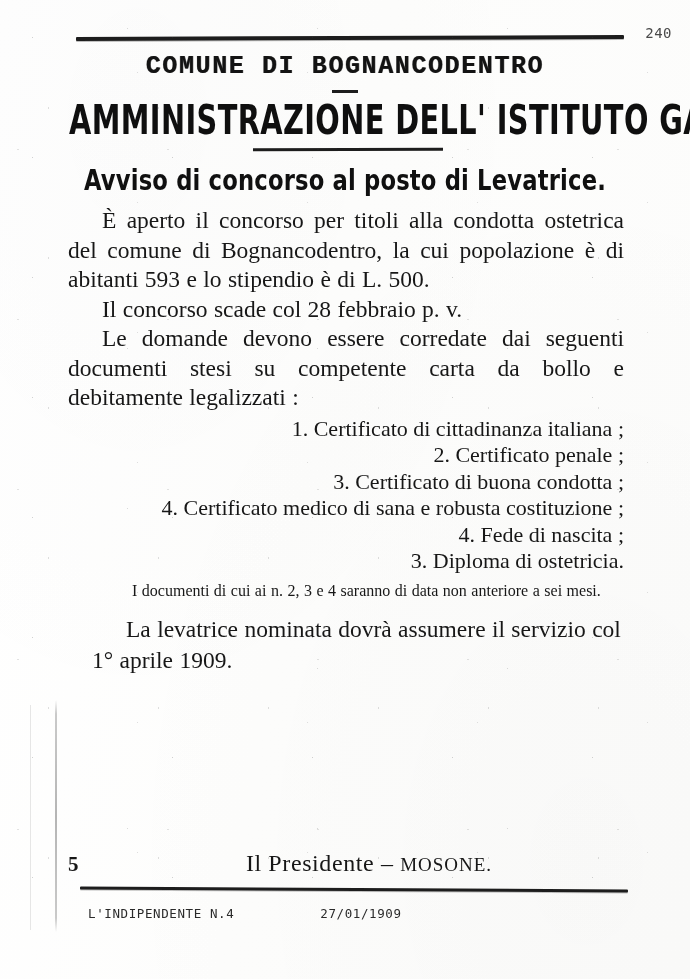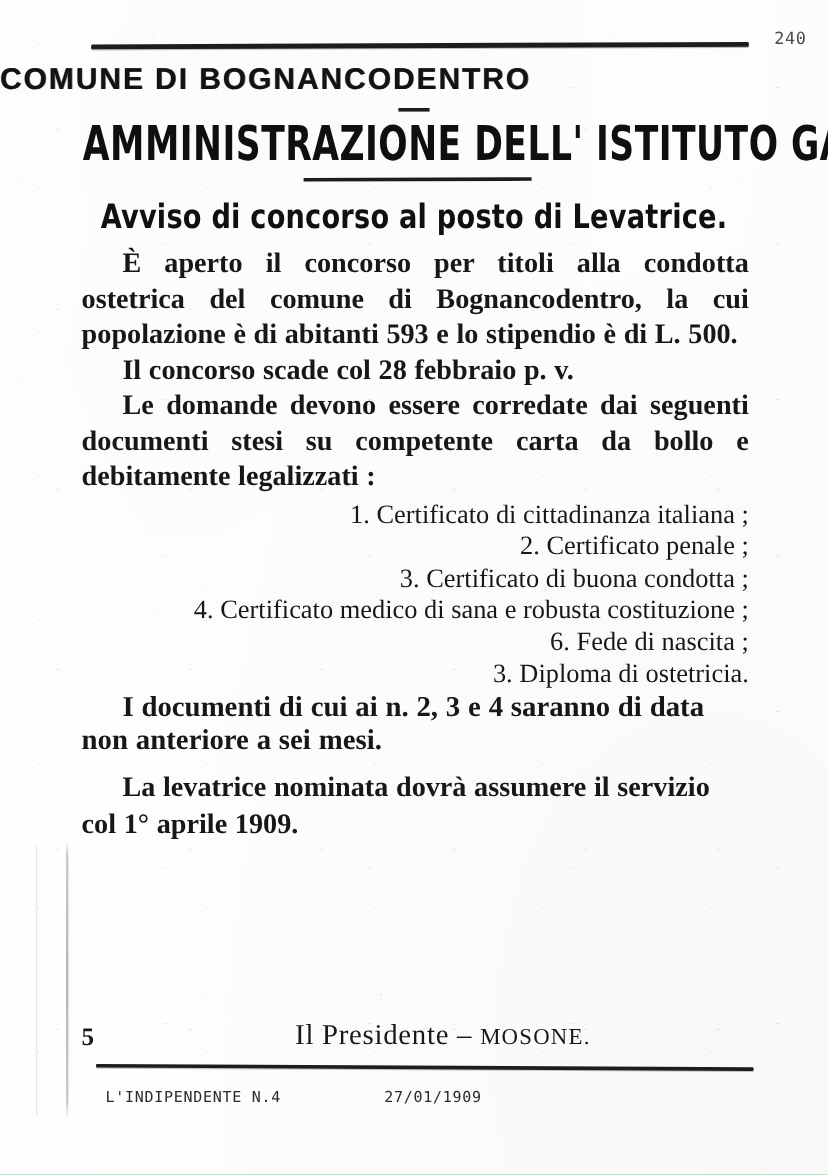--- a/index.html
+++ b/index.html
@@ -85,21 +85,22 @@
     letter-spacing: 0.5px;
     color: #4a4a4a;
   }
 
   
   #comune-heading {
     position: absolute;
     left: 0;
     right: 0;
     top: 52px;
-    font-family: Liberation Sans, sans-serif;
+    text-align: center;
+    font-family: Liberation Mono, monospace;
     font-weight: 700;
     font-size: 25px;
     letter-spacing: 1.6px;
     color: #131313;
     text-shadow: 0.5px 0 0 rgba(0,0,0,0.55), -0.4px 0 0 rgba(0,0,0,0.3);
     white-space: nowrap;
   }
 
   #divider-dash {
     position: absolute;
@@ -162,21 +163,20 @@
     font-size: 23.5px;
     line-height: 29.5px;
   }
 
   .para {
     margin: 0;
     text-align: justify;
     text-justify: inter-word;
     text-indent: 34px;
     word-spacing: 0.5px;
-    font-weight: bold;
   }
   .para.last-flush { text-align: left; }
 
   .para + .para { margin-top: 0; }
 
   #list {
     list-style: none;
     margin: 3px 0 0 0;
     padding: 0;
     font-size: 22px;
@@ -186,20 +186,21 @@
   #list li {
     margin: 0;
     padding: 0;
     text-indent: -44px;
     padding-left: 44px;
     margin-left: 44px;
   }
 
   #closing {
     margin-top: 10px;
+    margin-left: 24px;
   }
   #closing .para { line-height: 31px; }
 
   #dateline {
     margin: 5px 0 0 0;
     text-align: center;
     font-style: italic;
     font-size: 21px;
     letter-spacing: 0.2px;
   }
@@ -292,25 +293,25 @@
 
     <p class="para last-flush">Il concorso scade col 28 febbraio p. v.</p>
 
     <p class="para">Le domande devono essere corredate dai seguenti documenti stesi su competente carta da bollo e debitamente legalizzati :</p>
 
     <ul id="list">
       <li>1. Certificato di cittadinanza italiana ;</li>
       <li>2. Certificato penale ;</li>
       <li>3. Certificato di buona condotta ;</li>
       <li>4. Certificato medico di sana e robusta costituzione ;</li>
-      <li>6. Fede di nascita ;</li>
+      <li>4. Fede di nascita ;</li>
       <li>3. Diploma di ostetricia.</li>
     </ul>
 
-    <p class="para last-flush" style="font-size:24px; line-height:27px; margin-top:2px;">I documenti di cui ai n. 2, 3 e 4 saranno di data non anteriore a sei mesi.</p>
+    <p class="para last-flush" style="font-size:16px; line-height:27px; margin-top:2px;margin-left:30px;">I documenti di cui ai n. 2, 3 e 4 saranno di data non anteriore a sei mesi.</p>
 
     <div id="closing">
       <p class="para last-flush">La levatrice nominata dovrà assumere il servizio col 1° aprile 1909.</p>
 
     </div>
 
   </div>
 
   <div id="signature-row">
     <span id="sig-marker">5</span>

